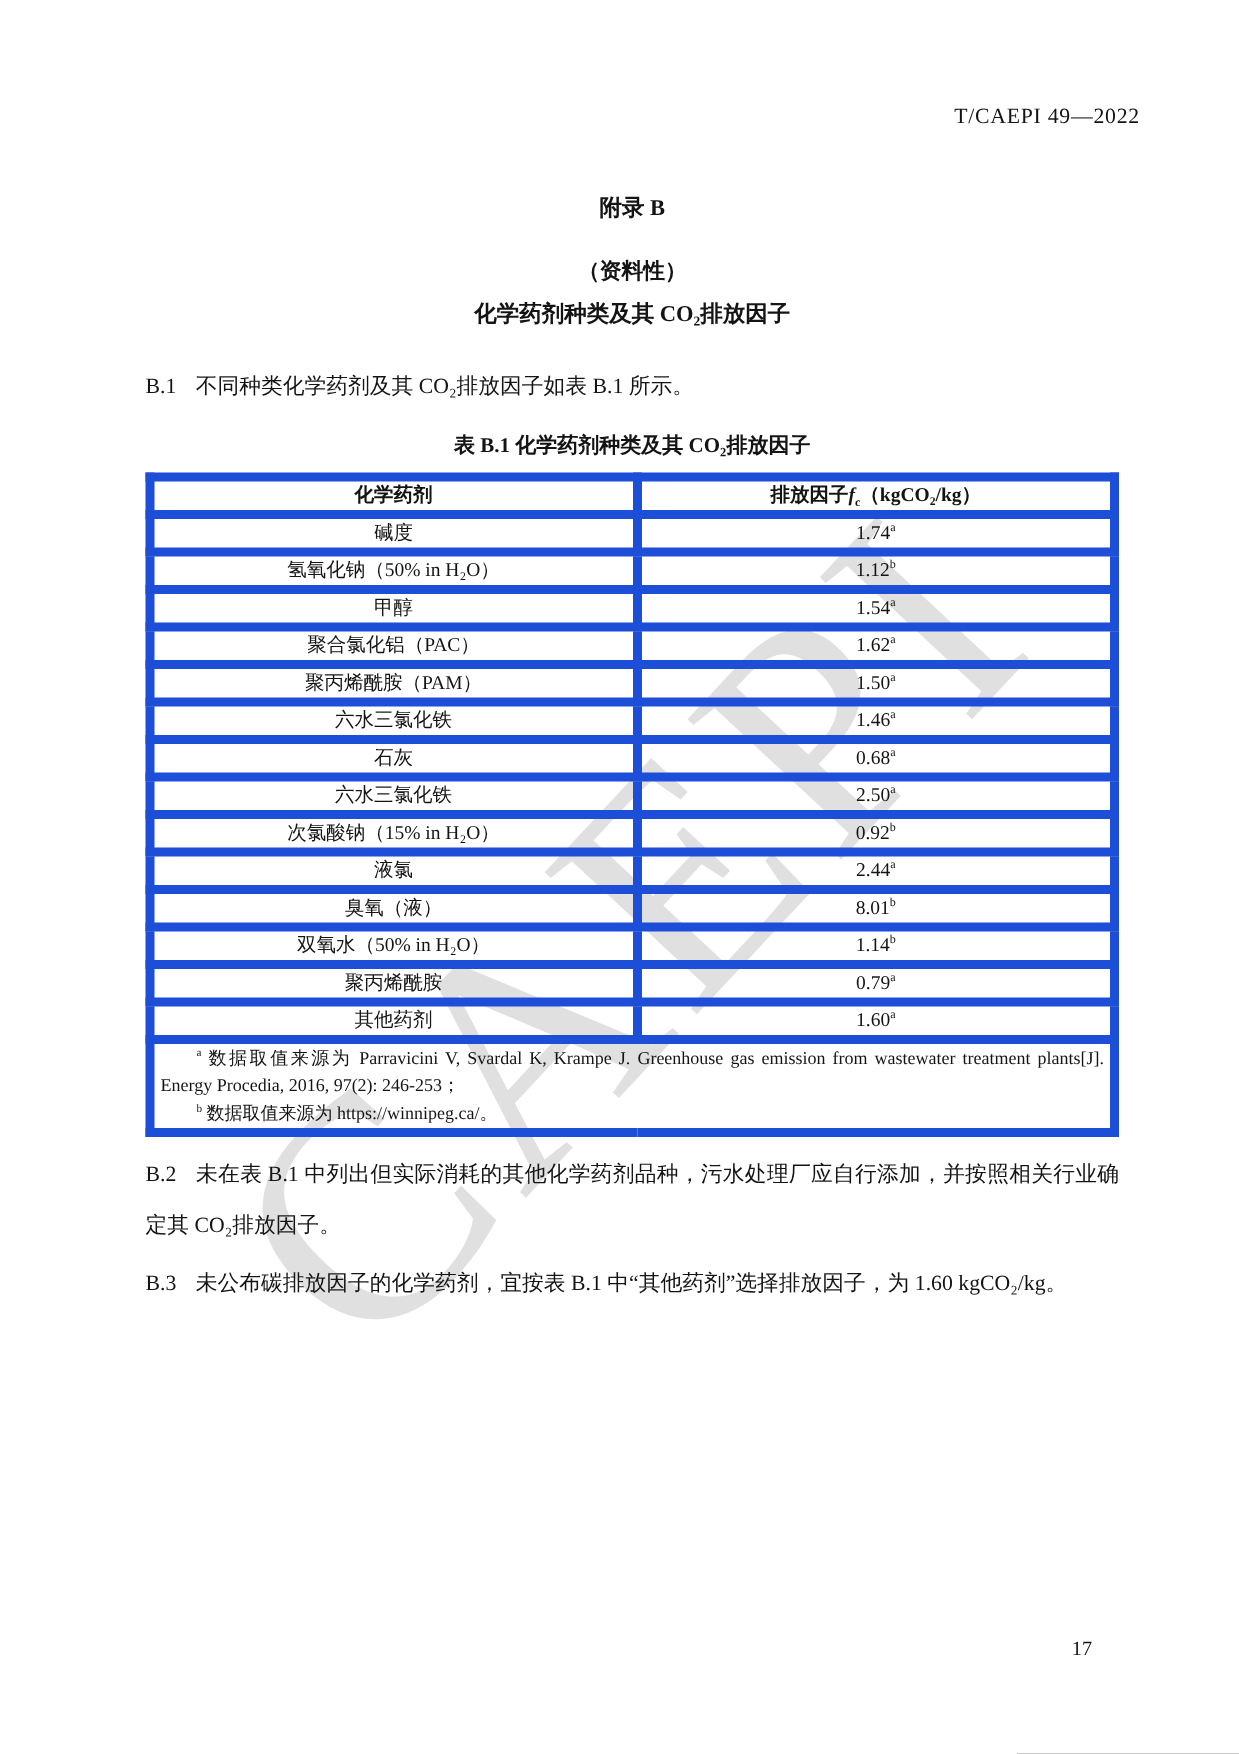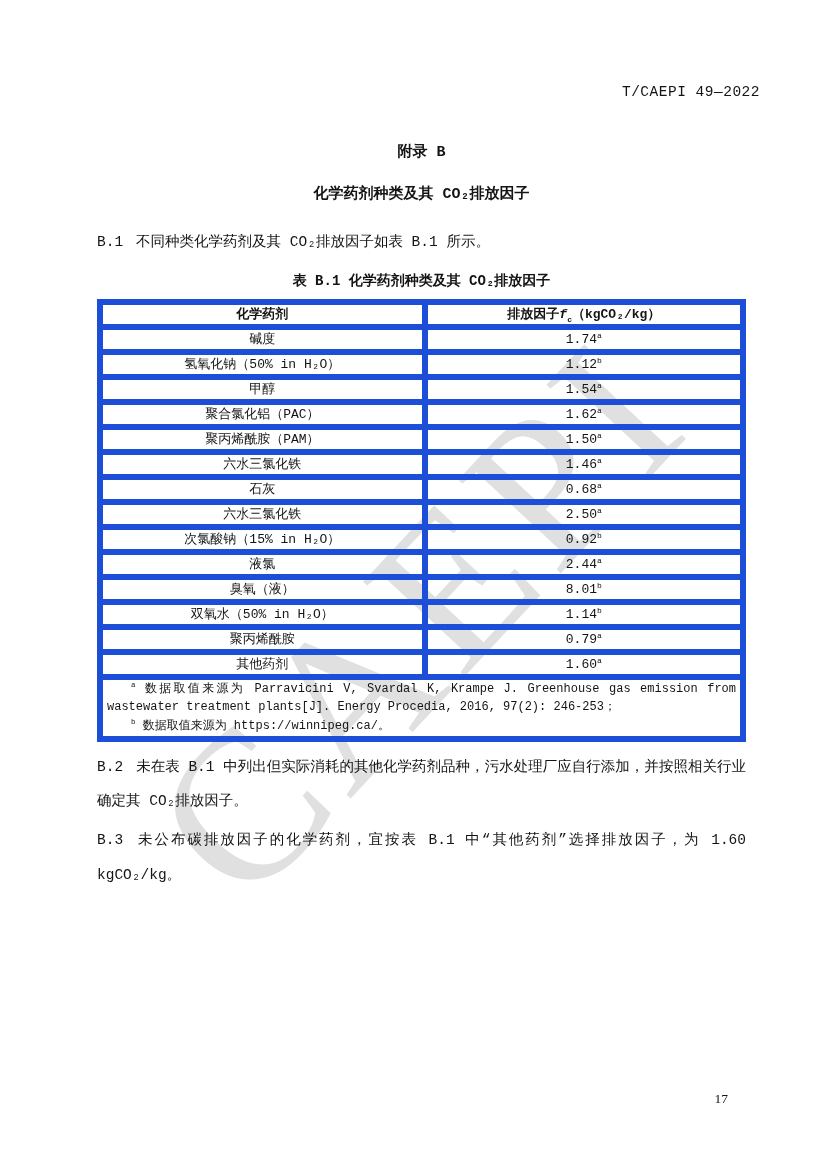--- a/index.html
+++ b/index.html
@@ -19,32 +19,32 @@
     width: 910px; height: 710px;
     display: flex; align-items: center; justify-content: center;
     transform: rotate(-47deg);
     font-family: "Liberation Serif", "DejaVu Serif", serif;
     font-size: 212px;
     letter-spacing: 10px;
     color: #e0e0e0;
     user-select: none;
     white-space: nowrap;
   }
-  .content { position: relative; z-index: 1; padding: 14px 80px 0 97px; font-family: Liberation Mono, monospace; }
+  .content { position: relative; z-index: 1; padding: 0 80px 0 97px; }
   .doc-header {
     padding-top: 70px;
     text-align: right;
     margin-right: -14px;
     font-size: 14.5px;
     letter-spacing: 0.5px;
   }
   .heading { text-align: center; font-weight: bold; }
   .appendix-label { margin-top: 42px; font-size: 15px; }
   .appendix-type  { margin-top: 23px; font-size: 14.5px; }
-  .appendix-title { margin-top: 23px; font-size: 15px; }
+  .appendix-title { margin-top: 10px; font-size: 15px; }
   .para { font-size: 14.5px; line-height: 2.4; text-align: justify; }
   .para-b1 { margin-top: 22px; }
   .para-label { margin-right: 13px; }
   .table-caption { margin-top: 12px; text-align: center; font-weight: bold; font-size: 14px; }
   table.factors {
     width: 100%;
     border-collapse: collapse;
     margin-top: 9px;
     border: 1.5px solid #2e2e2e;
   }
@@ -87,20 +87,21 @@
 
 <div class="page">
 
   <div class="watermark">CAEPI</div>
 
   <div class="content">
 
     <div class="doc-header">T/CAEPI 49—2022</div>
 
     <div class="heading appendix-label">附录 B</div>
+    <div class="heading appendix-type">（资料性）</div>
     <div class="heading appendix-title">化学药剂种类及其 CO₂排放因子</div>
 
     <p class="para para-b1"><span class="para-label">B.1</span><span>不同种类化学药剂及其 CO₂排放因子如表 B.1 所示。</span></p>
 
     <div class="table-caption">表 B.1  化学药剂种类及其 CO₂排放因子</div>
 
     <table class="factors">
       <colgroup>
           <col class="c1">
           <col class="c2">

